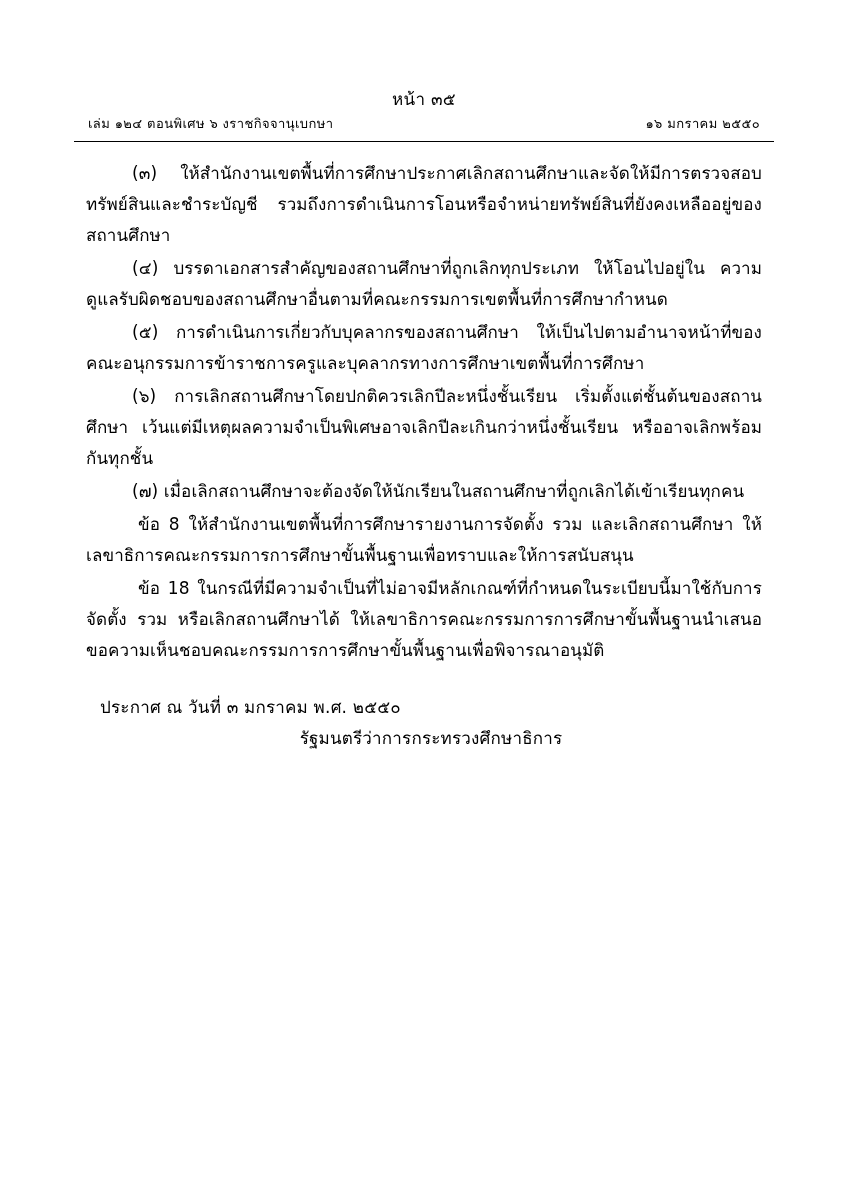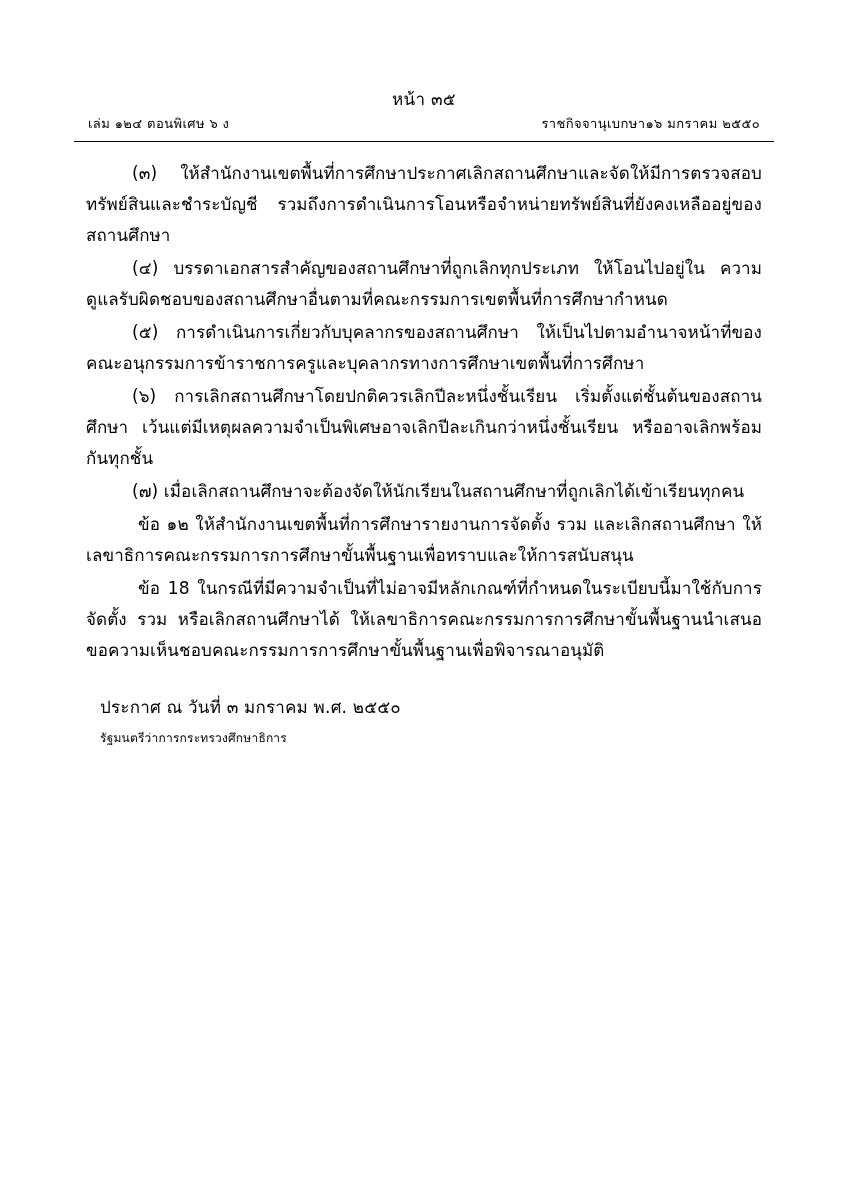--- a/index.html
+++ b/index.html
@@ -40,21 +40,21 @@
     margin-top: 3px;
     font-size: 13px;
     line-height: 22px;
   }
   .header-left, .header-right {
     white-space: nowrap;
     letter-spacing: 0.4px;
   }
   .header-center {
     flex: 1;
-    text-align: right;
+    text-align: left;
     letter-spacing: 0.4px;
   }
   .rule {
     position: absolute;
     top: 141px;
     left: 74px;
     width: 700px;
     height: 1px;
     background: #000000;
   }
@@ -87,21 +87,22 @@
     line-height: 31px;
     letter-spacing: 0.2px;
   }
   .sig-name {
     text-align: center;
     font-size: 17px;
     line-height: 31px;
     letter-spacing: 0.2px;
   }
   .sig-title {
-    font-size: 12px;
+    text-align: center;
+    font-size: 17px;
     line-height: 31px;
     letter-spacing: 0.2px;
   }
   .closing-shift {
     padding-left: 14px;
   }
 </style>
 </head>
 <body>
 
@@ -117,21 +118,21 @@
   </div>
 
   <div class="rule"></div>
 
   <div class="content">
     <p class="para indent">(๓) ให้สำนักงานเขตพื้นที่การศึกษาประกาศเลิกสถานศึกษาและจัดให้มีการตรวจสอบทรัพย์สินและชำระบัญชี รวมถึงการดำเนินการโอนหรือจำหน่ายทรัพย์สินที่ยังคงเหลืออยู่ของสถานศึกษา</p>
     <p class="para indent">(๔) บรรดาเอกสารสำคัญของสถานศึกษาที่ถูกเลิกทุกประเภท ให้โอนไปอยู่ใน ความดูแลรับผิดชอบของสถานศึกษาอื่นตามที่คณะกรรมการเขตพื้นที่การศึกษากำหนด</p>
     <p class="para indent">(๕) การดำเนินการเกี่ยวกับบุคลากรของสถานศึกษา ให้เป็นไปตามอำนาจหน้าที่ของคณะอนุกรรมการข้าราชการครูและบุคลากรทางการศึกษาเขตพื้นที่การศึกษา</p>
     <p class="para indent">(๖) การเลิกสถานศึกษาโดยปกติควรเลิกปีละหนึ่งชั้นเรียน เริ่มตั้งแต่ชั้นต้นของสถานศึกษา เว้นแต่มีเหตุผลความจำเป็นพิเศษอาจเลิกปีละเกินกว่าหนึ่งชั้นเรียน หรืออาจเลิกพร้อมกันทุกชั้น</p>
     <p class="para indent">(๗) เมื่อเลิกสถานศึกษาจะต้องจัดให้นักเรียนในสถานศึกษาที่ถูกเลิกได้เข้าเรียนทุกคน</p>
-    <p class="para indent-wide">ข้อ ๑๒ ให้สำนักงานเขตพื้นที่การศึกษารายงานการจัดตั้ง รวม และเลิกสถานศึกษา ให้เลขาธิการคณะกรรมการการศึกษาขั้นพื้นฐานเพื่อทราบและให้การสนับสนุน</p>
+    <p class="para indent-wide">ข้อ 8 ให้สำนักงานเขตพื้นที่การศึกษารายงานการจัดตั้ง รวม และเลิกสถานศึกษา ให้เลขาธิการคณะกรรมการการศึกษาขั้นพื้นฐานเพื่อทราบและให้การสนับสนุน</p>
     <p class="para indent-wide">ข้อ 18 ในกรณีที่มีความจำเป็นที่ไม่อาจมีหลักเกณฑ์ที่กำหนดในระเบียบนี้มาใช้กับการจัดตั้ง รวม หรือเลิกสถานศึกษาได้ ให้เลขาธิการคณะกรรมการการศึกษาขั้นพื้นฐานนำเสนอขอความเห็นชอบคณะกรรมการการศึกษาขั้นพื้นฐานเพื่อพิจารณาอนุมัติ</p>
 
     <div class="closing closing-shift">
       <div class="center-line">ประกาศ ณ วันที่ ๓ มกราคม พ.ศ. ๒๕๕๐</div>
       <div class="sig-title">รัฐมนตรีว่าการกระทรวงศึกษาธิการ</div>
     </div>
   </div>
 
 </div>
 

